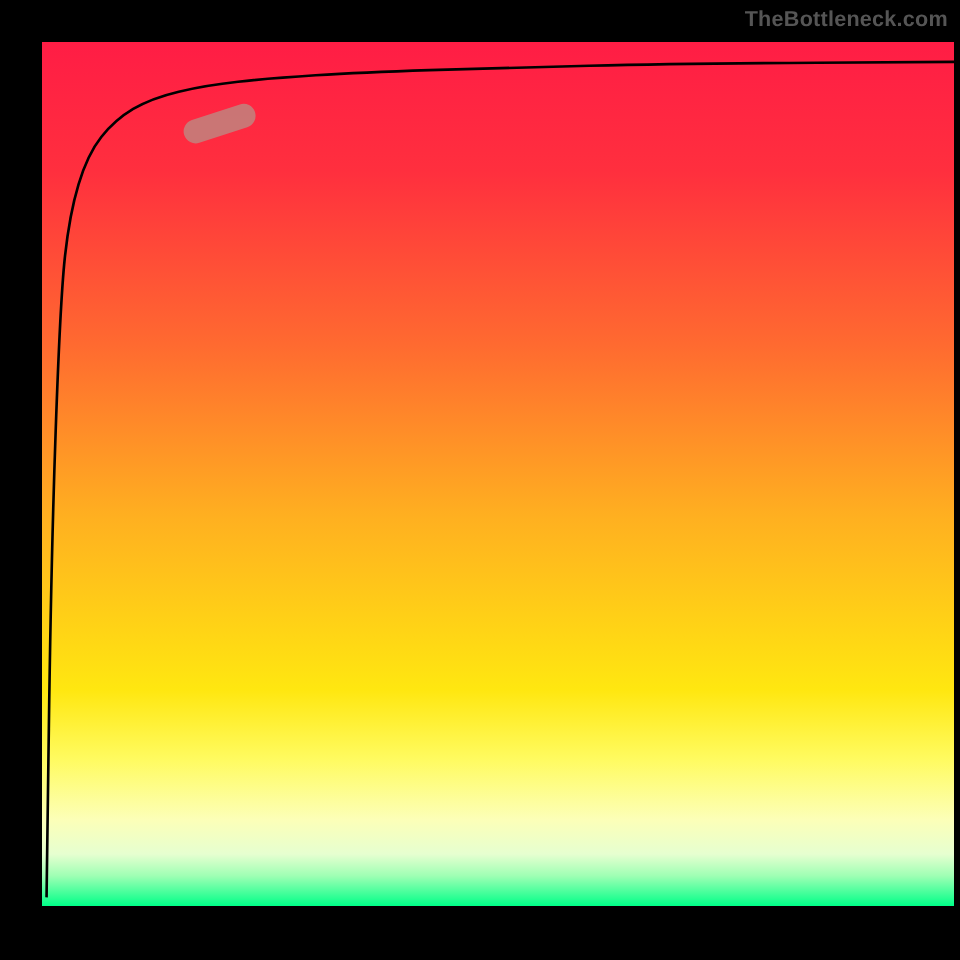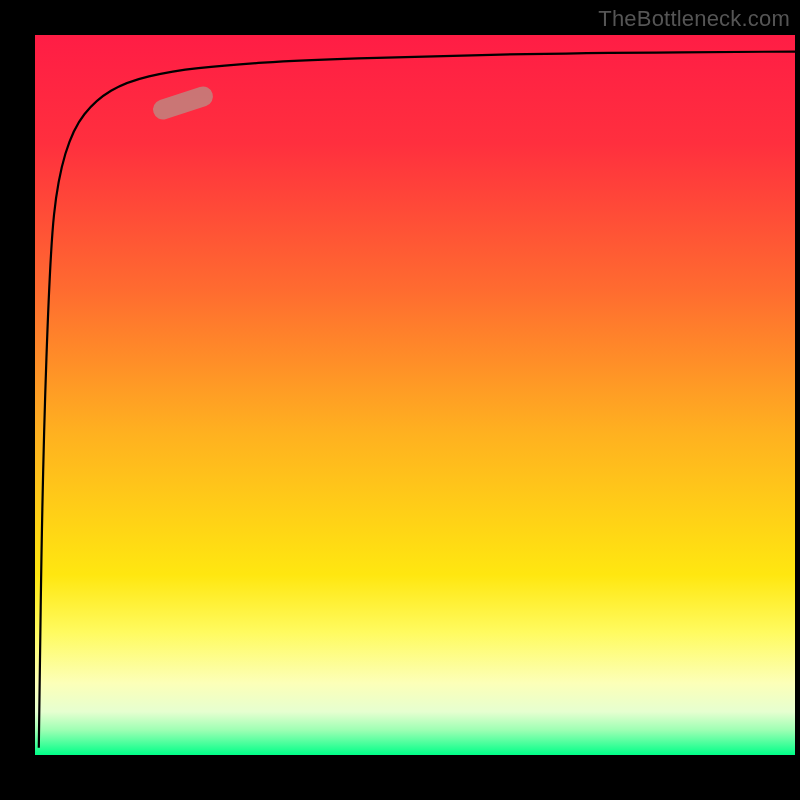--- a/index.html
+++ b/index.html
@@ -39,22 +39,22 @@
     position: absolute;
     left: 0; top: 0;
     width: 100%;
     height: 100%;
   }
   .watermark {
     position: absolute;
     top: 6px;
     right: 10px;
     font-family: Arial, Helvetica, sans-serif;
-    font-size: 22px;
-    font-weight: 400;
+    font-size: 18px;
+    font-weight: 700;
     color: #555;
     letter-spacing: 0.2px;
     user-select: none;
   }
   .marker {
     position: absolute;
     width: 62px;
     height: 20px;
     border-radius: 10px;
     background: #c47e7b;

